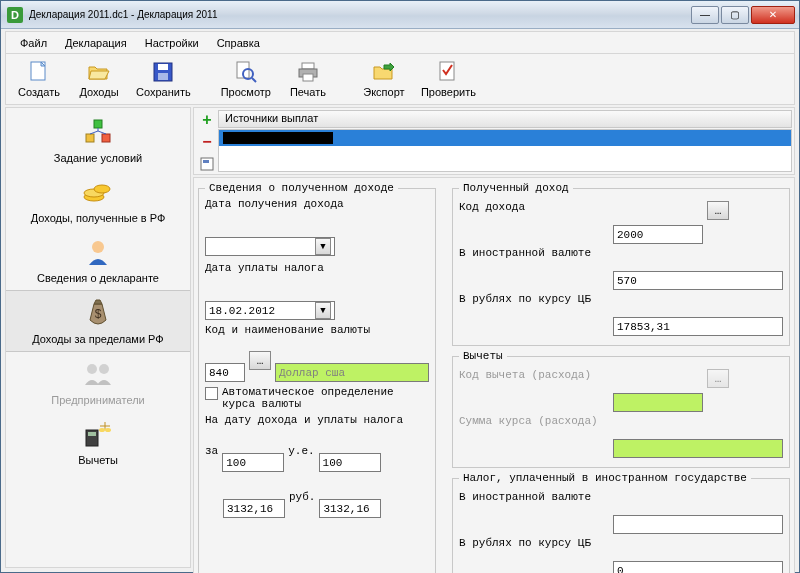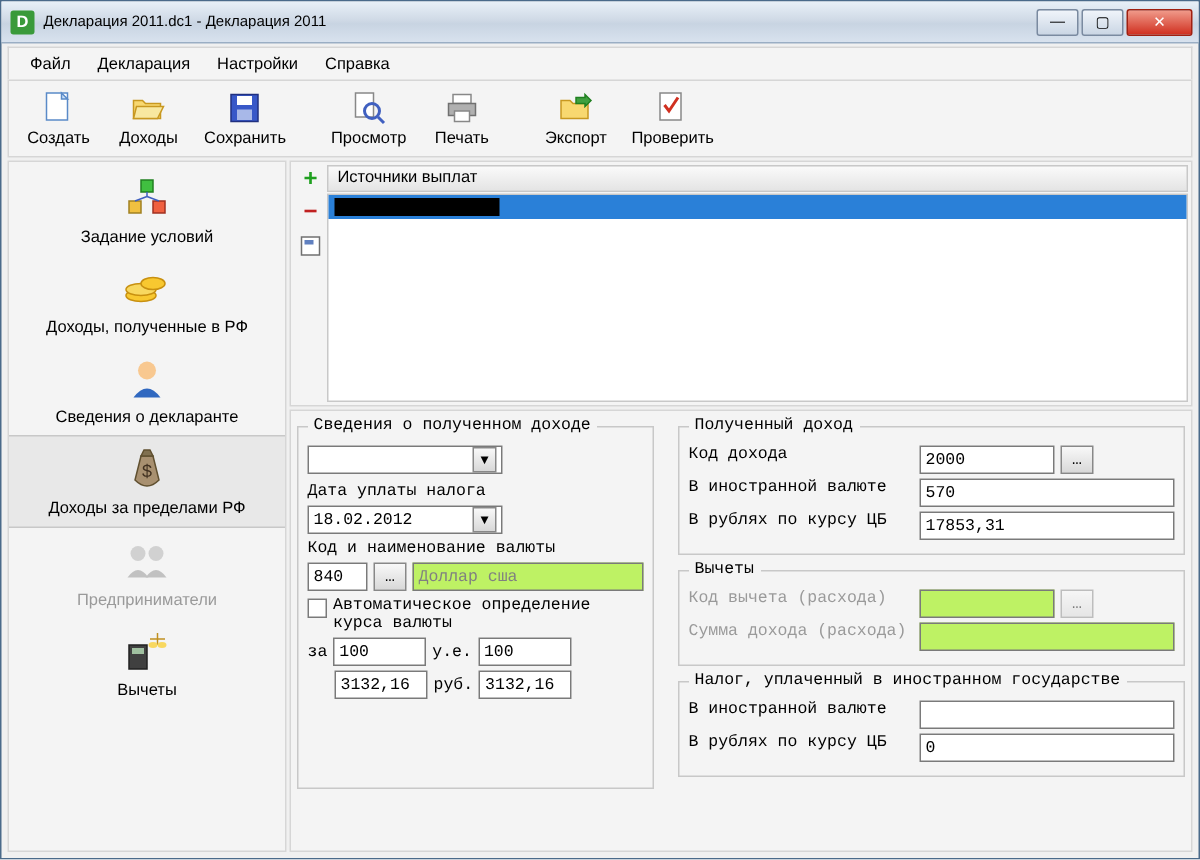--- a/index.html
+++ b/index.html
@@ -115,21 +115,21 @@
     align-content: start;
     font-family: Liberation Mono, monospace;
   }
   fieldset {
     border: 1px solid #c8c8c8; padding: 4px 6px 6px 6px; margin: 0;
   }
   legend { padding: 0 4px; }
   .row { display:flex; align-items:center; gap:4px; margin: 3px 0; }
   .lbl { flex: 0 0 auto; }
   input[type=text], .combo {
-    border: 1px solid #7a7a7a; background:#fff; height: 19px; font: inherit; padding: 1px 3px;
+    border: 1px solid #7a7a7a; background:#fff; height: 19px; font: inherit; padding: 1px 3px; margin-top: 24px;
   }
   input[disabled] { background:#bef264; color:#808080;}
   .combo { display:flex; align-items:center; justify-content:space-between; }
   .combo-btn { width:16px; height:17px; background: linear-gradient(to bottom,#f8f8f8,#d8d8d8); border:1px solid #888; display:flex;align-items:center;justify-content:center; font-size:9px;}
   .btn-ellipsis { width:22px; height:19px; border:1px solid #888; background: linear-gradient(to bottom,#f8f8f8,#d8d8d8); display:flex;align-items:center;justify-content:center;}
   .chk { display:flex; align-items:flex-start; gap:4px; margin-top:4px;}
   .chk-box { width:13px; height:13px; border:1px solid #7a7a7a; background:#fff; flex-shrink:0; margin-top:1px;}
   .disabled-text { color:#9a9a9a; }
   .right-col { display:flex; flex-direction:column; gap:4px; }
   .field-row { display:flex; margin:3px 0; gap:4px;}
@@ -320,20 +320,21 @@
               </div>
           </div>
         </div>
       </div>
 
       <div class="detail-pane">
 
         <fieldset style="grid-row: 1 / span 3;">
           <legend>Сведения о полученном доходе</legend>
 
+          <div class="lbl">Дата получения дохода</div>
           <div class="row">
             <div class="combo" style="width:130px;">
               <span></span>
               <div class="combo-btn">▼</div>
             </div>
           </div>
 
           <div class="lbl" style="margin-top:6px;">Дата уплаты налога</div>
           <div class="row">
             <div class="combo" style="width:130px;">
@@ -347,20 +348,21 @@
             <input type="text" style="width: 40px;" value="840">
             <div class="btn-ellipsis">…</div>
             <input type="text" style="flex: 1 1 0%;" disabled="" value="Доллар сша">
           </div>
 
           <div class="chk">
             <div class="chk-box"></div>
             <div>Автоматическое определение курса валюты</div>
           </div>
 
+          <div class="lbl" style="margin-top:4px;">На дату дохода и уплаты налога</div>
           <div class="row">
             <span>за</span>
             <input type="text" style="width: 62px;" value="100">
             <span>у.е.</span>
             <input type="text" style="width: 62px;" value="100">
           </div>
           <div class="row">
             <span style="width:14px;"></span>
             <input type="text" style="width: 62px;" value="3132,16">
             <span>руб.</span>
@@ -388,21 +390,21 @@
           </fieldset>
 
           <fieldset>
             <legend>Вычеты</legend>
             <div class="field-row">
               <span class="lbl disabled-text">Код вычета (расхода)</span>
               <input type="text" disabled="" style="width: 90px; flex: 0 0 auto;">
               <div class="btn-ellipsis" style="opacity:.5;">…</div>
             </div>
             <div class="field-row">
-              <span class="lbl disabled-text">Сумма дохода (расхода)</span>
+              <span class="lbl disabled-text">Сумма курса (расхода)</span>
               <input type="text" disabled="" style="">
             </div>
           </fieldset>
 
           <fieldset>
             <legend>Налог, уплаченный в иностранном государстве</legend>
             <div class="field-row">
               <span class="lbl">В иностранной валюте</span>
               <input type="text" value="" style="">
             </div>

